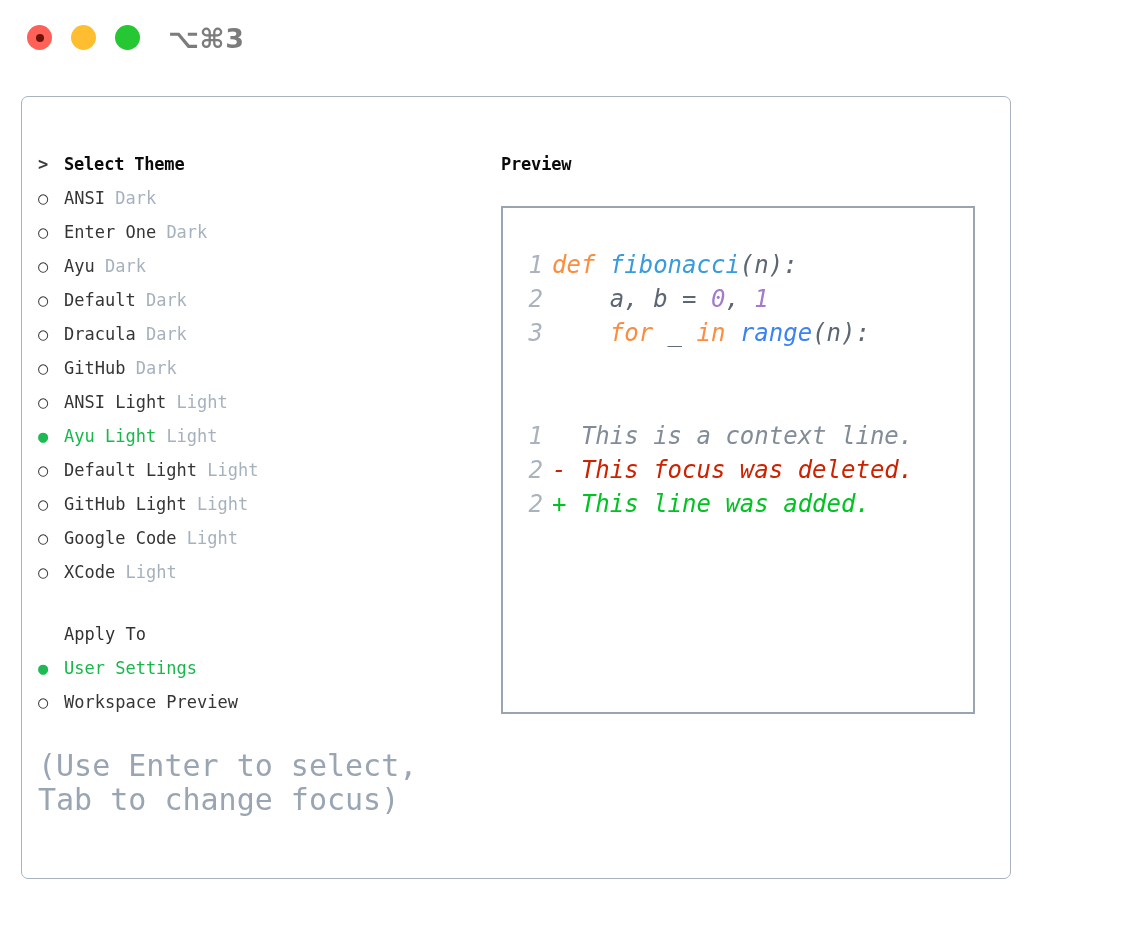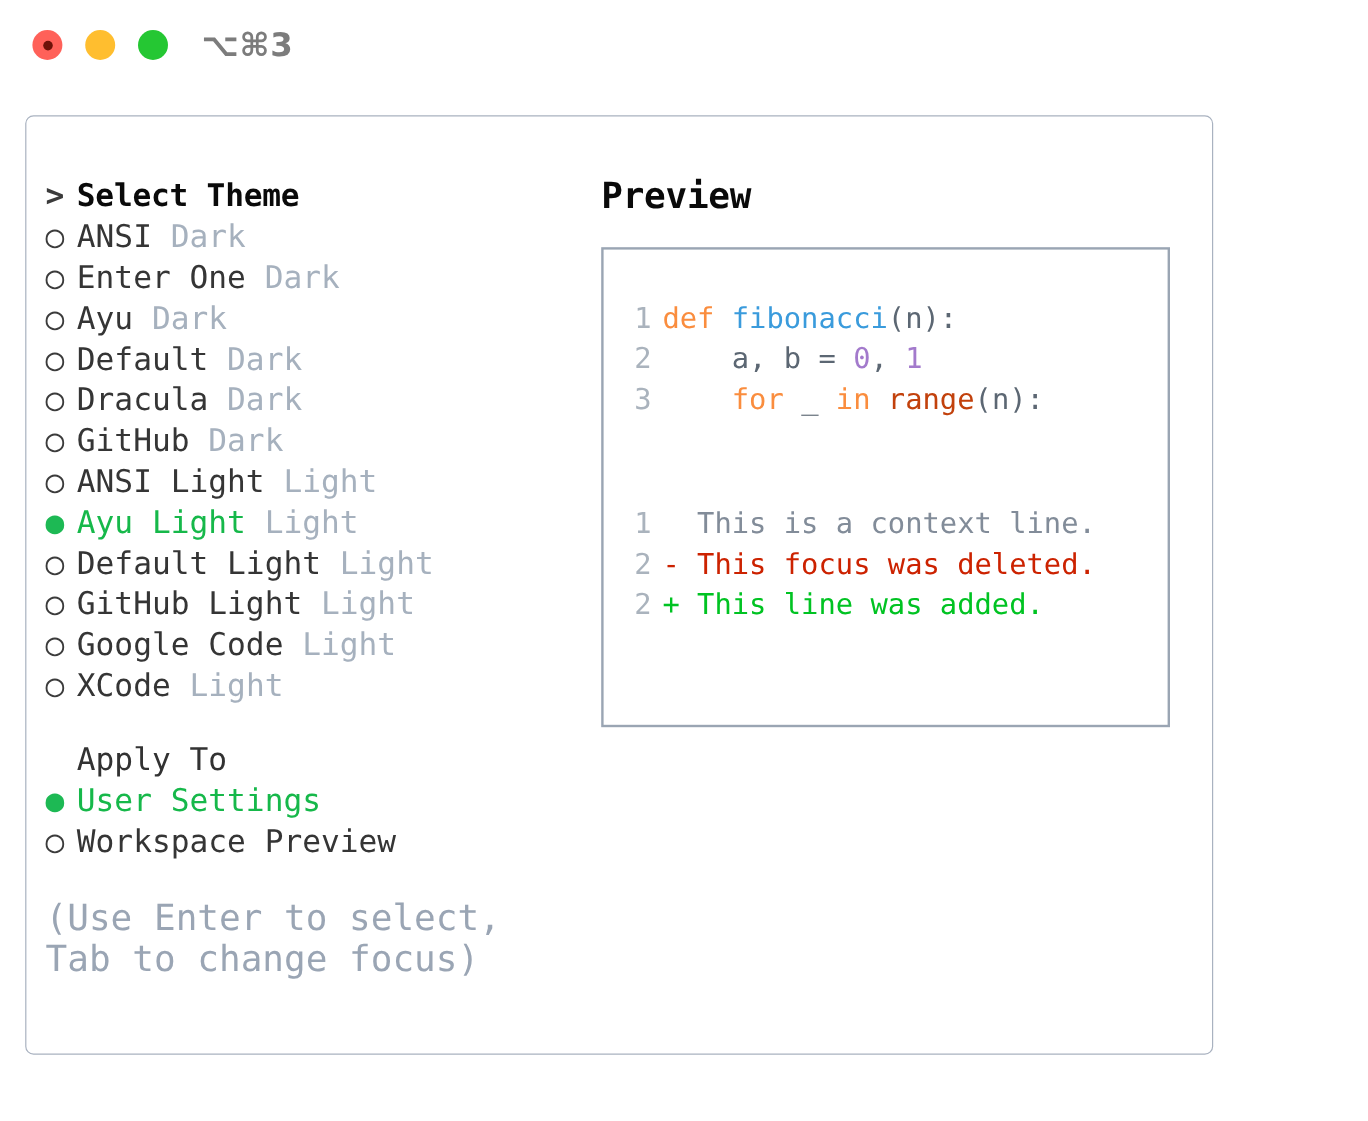--- a/index.html
+++ b/index.html
@@ -93,21 +93,21 @@
   .left {
     position: absolute;
     left: 16px;
     top: 50px;
     width: 460px;
   }
 
   .row {
     height: 34px;
     line-height: 34px;
-    font-size: 26px;
+    font-size: 17px;
     white-space: pre;
     color: #323232;
   }
   .heading {
     font-weight: bold;
     color: #0a0a0a;
     letter-spacing: -0.2px;
   }
   .marker {
     display: inline-block;
@@ -133,52 +133,53 @@
   }
 
   
   .right {
     position: absolute;
     left: 479px;
     top: 50px;
     width: 500px;
   }
   .preview-title {
-    font-size: 30px;
+    font-size: 17px;
     font-weight: bold;
     color: #0a0a0a;
     line-height: 34px;
     letter-spacing: -0.2px;
   }
   .codebox {
     margin-top: 25px;
     width: 474px;
-    height: 400px;
+    height: 508px;
     border: 2.2px solid #9aa5b3;
     box-sizing: border-box;
     background: #ffffff;
     padding: 40px 0 0 14px;
+    font-style: italic;
   }
   .cline {
     font-size: 24px;
     line-height: 34.2px;
     white-space: pre;
     color: #5c6773;
   }
   .ln {
     display: inline-block;
     width: 26px;
     text-align: right;
     color: #aab3bd;
     margin-right: 9px;
   }
   .kw   { color: #fa8d3e; }
   .fn   { color: #3a9bdc; }
   .num  { color: #a37acc; }
-  .bi   { color: #c2410c; }
+  .bi   { color: #3b82f6; }
   .pl   { color: #5c6773; }
   .ctx  { color: #828c99; }
   .del  { color: #cc2200; }
   .add  { color: #00c322; }
   .gap  { height: 34px; }
 </style>
 </head>
 <body>
 
 <div class="window">

